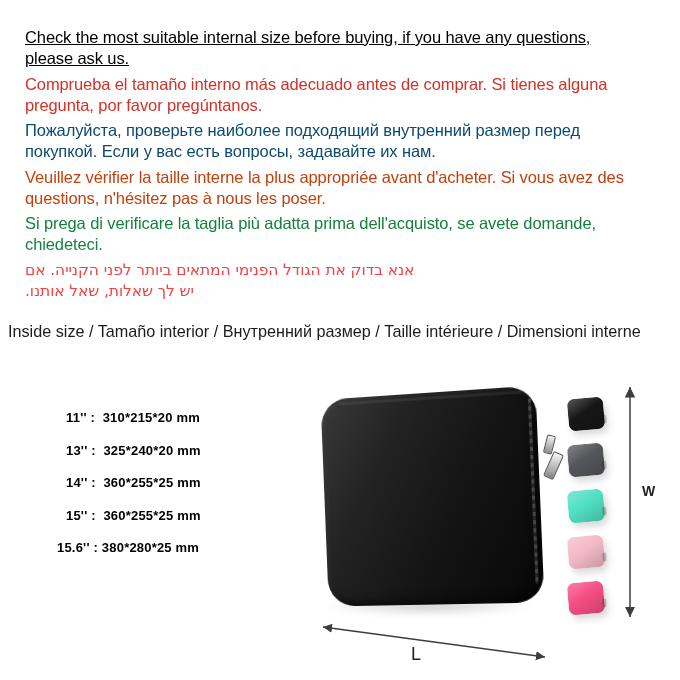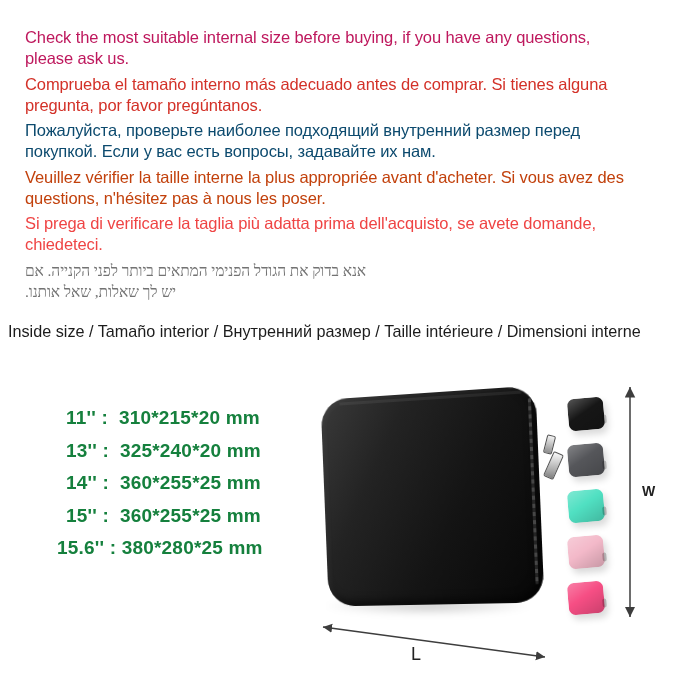--- a/index.html
+++ b/index.html
@@ -18,21 +18,21 @@
     font-family:"DejaVu Sans",sans-serif;font-size:15.5px;line-height:21.5px;
   }
   
   .size-header{
     position:absolute;left:8px;top:322px;margin:0;
     font-size:16.2px;font-weight:normal;color:#1c1c1c;white-space:pre;letter-spacing:0;
   }
   
   .size-list{position:absolute;left:57px;top:402px;}
   .size-row{
-    font-size:19px;font-weight:bold;line-height:32.5px;color:#15803d;
+    font-size:13px;font-weight:bold;line-height:32.5px;color:#000000;
     white-space:pre;padding-left:9px;letter-spacing:0.2px;
   }
   .size-row:last-child{padding-left:0;}
   
   .floor-shadow{
     position:absolute;left:322px;top:596px;width:212px;height:20px;
     background:radial-gradient(ellipse at center,rgba(0,0,0,0.20),rgba(0,0,0,0) 70%);
     filter:blur(3px);
   }
   .sleeve{
@@ -81,31 +81,31 @@
     content:'';position:absolute;right:-2px;top:55%;width:4px;height:9px;border-radius:2px;
     background:rgba(0,0,0,0.22);
   }
 </style>
 </head>
 <body>
 
 <div class="canvas">
 
   <section class="notices">
-    <p class="notice" style="color: #be185d;">Check the most suitable internal size before buying, if you have any questions,
+    <p class="notice" style="color: #000000; text-decoration: underline;">Check the most suitable internal size before buying, if you have any questions,
 please ask us.</p>
     <p class="notice" style="color: rgb(211, 49, 40);">Comprueba el tamaño interno más adecuado antes de comprar. Si tienes alguna
 pregunta, por favor pregúntanos.</p>
     <p class="notice" style="color: #0c4a6e;">Пожалуйста, проверьте наиболее подходящий внутренний размер перед
 покупкой. Если у вас есть вопросы, задавайте их нам.</p>
     <p class="notice" style="color: #c2410c;">Veuillez vérifier la taille interne la plus appropriée avant d'acheter. Si vous avez des
 questions, n'hésitez pas à nous les poser.</p>
-    <p class="notice" style="color: #ef4444;">Si prega di verificare la taglia più adatta prima dell'acquisto, se avete domande,
+    <p class="notice" style="color: #15803d;">Si prega di verificare la taglia più adatta prima dell'acquisto, se avete domande,
 chiedeteci.</p>
-    <p class="notice rtl" dir="rtl" style="color: #737373; font-family: Liberation Serif, serif;">אנא בדוק את הגודל הפנימי המתאים ביותר לפני הקנייה. אם
+    <p class="notice rtl" dir="rtl" style="color: #ef4444;">אנא בדוק את הגודל הפנימי המתאים ביותר לפני הקנייה. אם
 יש לך שאלות, שאל אותנו.</p>
   </section>
 
   <h2 class="size-header">Inside size / Tamaño interior / Внутренний размер / Taille intérieure / Dimensioni interne</h2>
 
   <div class="size-list">
     <div class="size-row">11'' :  310*215*20 mm</div>
     <div class="size-row">13'' :  325*240*20 mm</div>
     <div class="size-row">14'' :  360*255*25 mm</div>
     <div class="size-row">15'' :  360*255*25 mm</div>

